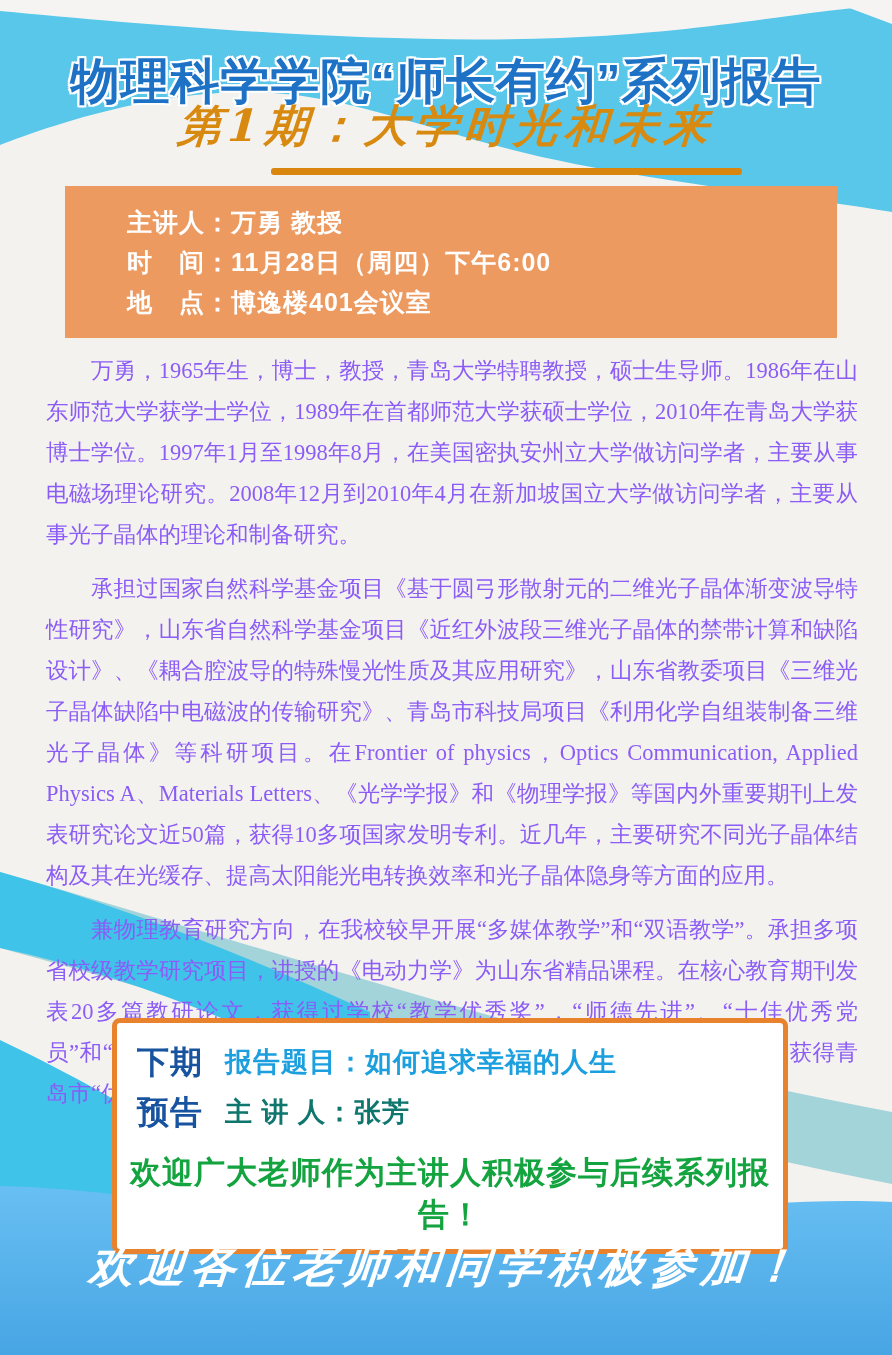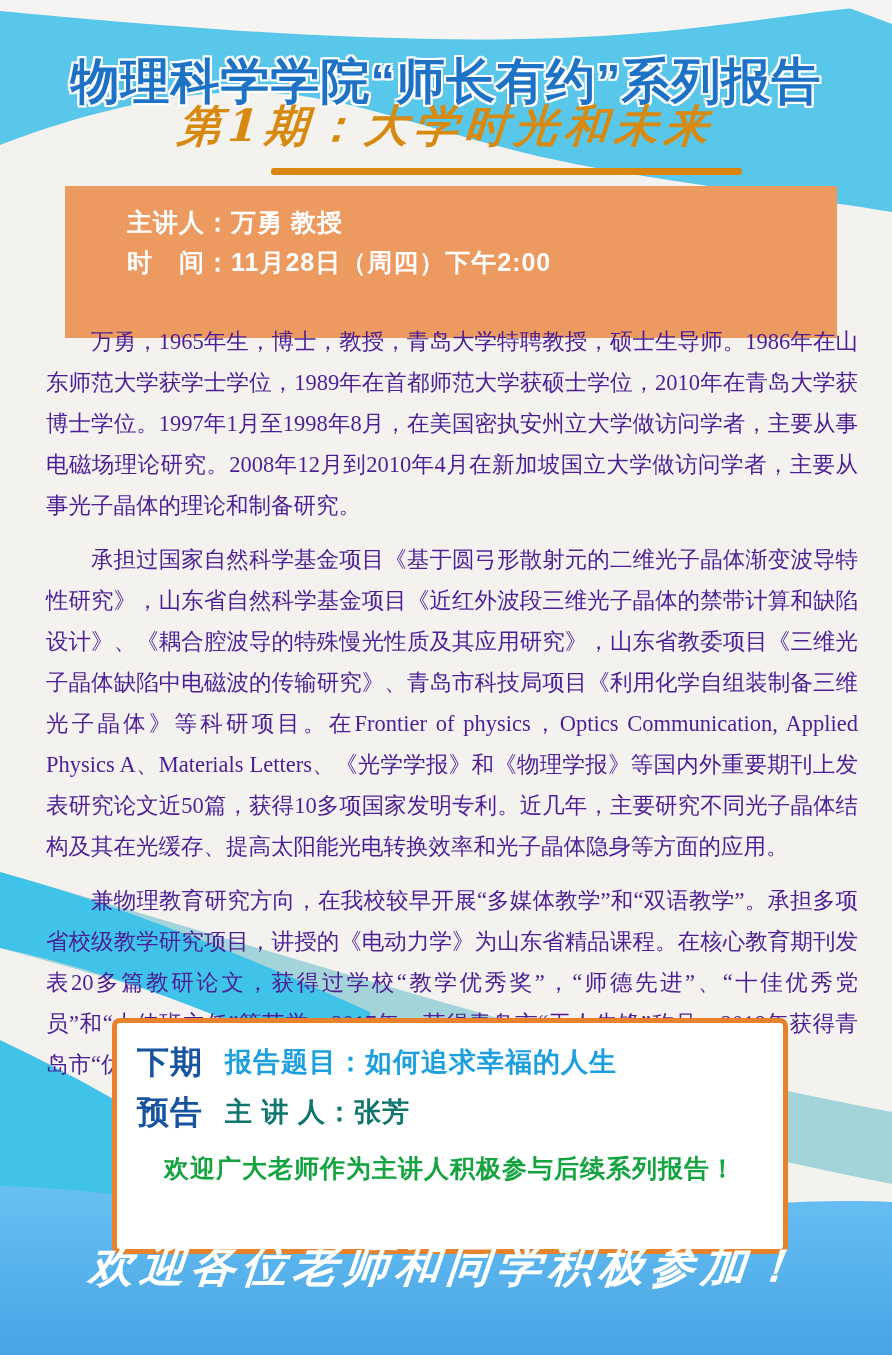--- a/index.html
+++ b/index.html
@@ -20,38 +20,38 @@
             background:#d8860e;border-radius:3px;}
 
   
   .info-box{position:absolute;top:186px;left:65px;width:772px;height:152px;
             background:#ec9a60;box-sizing:border-box;
             padding:16px 16px 0 62px;}
   .info-line{color:#ffffff;font-weight:bold;font-size:25px;line-height:40px;
              letter-spacing:1px;font-family:"Liberation Sans",sans-serif;}
 
   
-  .bio{position:absolute;top:321px;left:46px;width:812px;color:#4c1d95;
+  .bio{position:absolute;top:350px;left:46px;width:812px;color:#8b5cf6;
        font-family:"Liberation Serif","DejaVu Serif",serif;}
   .bio p{margin:0 0 13px 0;font-size:22.5px;line-height:41px;
          text-align:justify;text-indent:2em;}
 
   
   .preview-box{position:absolute;top:1018px;left:112px;width:676px;height:236px;
                background:#ffffff;border:5px solid #e8822d;border-radius:8px;
                box-sizing:border-box;}
   .preview-label{position:absolute;left:20px;top:14px;width:85px;
                  color:#17539f;font-weight:bold;font-size:32px;line-height:50px;
                  font-family:"Liberation Serif",serif;letter-spacing:1px;}
   .preview-topic{position:absolute;left:108px;top:21px;color:#1c9fde;
                  font-weight:bold;font-size:27px;letter-spacing:1px;text-align:center;}
   .preview-speaker{position:absolute;left:108px;top:71px;color:#0f766e;
                  font-weight:bold;font-size:27px;letter-spacing:1px;}
   .preview-welcome{position:absolute;left:0;top:129px;width:100%;text-align:center;
-                 color:#13a33f;font-weight:bold;font-size:25px;letter-spacing:1px;}
+                 color:#13a33f;font-weight:bold;font-size:31px;letter-spacing:1px;}
 
   
   .slogan{position:absolute;top:1236px;left:0;width:892px;text-align:center;
           color:#ffffff;font-weight:bold;font-size:45px;letter-spacing:6px;
           font-family:"DejaVu Serif",serif;font-style:italic;transform:skewX(-5deg);}
 </style>
 </head>
 <body>
 
 <svg class="bg" width="892" height="1355" viewBox="0 0 892 1355" aria-hidden="true">
@@ -75,21 +75,22 @@
 
   <path fill="url(#blueGrad)" d="M0,1186 C160,1190 300,1232 470,1224 C640,1216 780,1196 892,1202 L892,1355 L0,1355 Z"></path>
 </svg>
 
 <div class="title">物理科学学院“师长有约”系列报告</div>
 <div class="subtitle">第1期：大学时光和未来</div>
 <div class="subtitle-underline"></div>
 
 <div class="info-box">
   <div class="info-line">主讲人：万勇 教授</div>
-  <div class="info-line">时　间：11月28日（周四）下午2:00</div>
+  <div class="info-line">时　间：11月28日（周四）下午6:00</div>
+  <div class="info-line">地　点：博逸楼401会议室</div>
 </div>
 
 <div class="bio">
   <p>万勇，1965年生，博士，教授，青岛大学特聘教授，硕士生导师。1986年在山东师范大学获学士学位，1989年在首都师范大学获硕士学位，2010年在青岛大学获博士学位。1997年1月至1998年8月，在美国密执安州立大学做访问学者，主要从事电磁场理论研究。2008年12月到2010年4月在新加坡国立大学做访问学者，主要从事光子晶体的理论和制备研究。</p>
   <p>承担过国家自然科学基金项目《基于圆弓形散射元的二维光子晶体渐变波导特性研究》，山东省自然科学基金项目《近红外波段三维光子晶体的禁带计算和缺陷设计》、《耦合腔波导的特殊慢光性质及其应用研究》，山东省教委项目《三维光子晶体缺陷中电磁波的传输研究》、青岛市科技局项目《利用化学自组装制备三维光子晶体》等科研项目。在Frontier of physics，Optics Communication, Applied Physics A、Materials Letters、《光学学报》和《物理学报》等国内外重要期刊上发表研究论文近50篇，获得10多项国家发明专利。近几年，主要研究不同光子晶体结构及其在光缓存、提高太阳能光电转换效率和光子晶体隐身等方面的应用。</p>
   <p>兼物理教育研究方向，在我校较早开展“多媒体教学”和“双语教学”。承担多项省校级教学研究项目，讲授的《电动力学》为山东省精品课程。在核心教育期刊发表20多篇教研论文，获得过学校“教学优秀奖”，“师德先进”、“十佳优秀党员”和“十佳班主任”等荣誉。2017年，获得青岛市“工人先锋”称号，2018年获得青岛市“优秀共产党员”称号。</p>
 </div>
 
 <div class="preview-box">
   <div class="preview-label">

